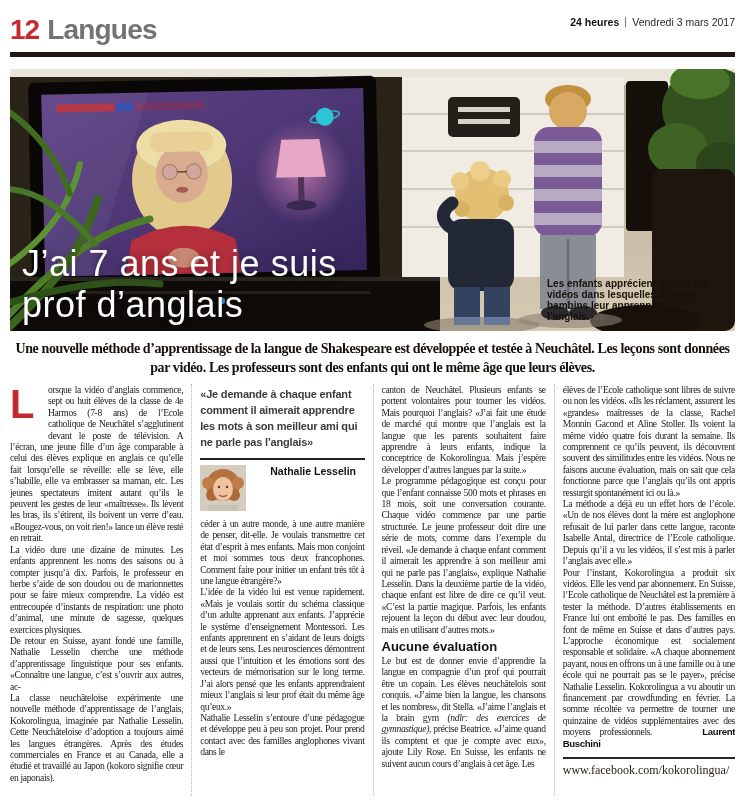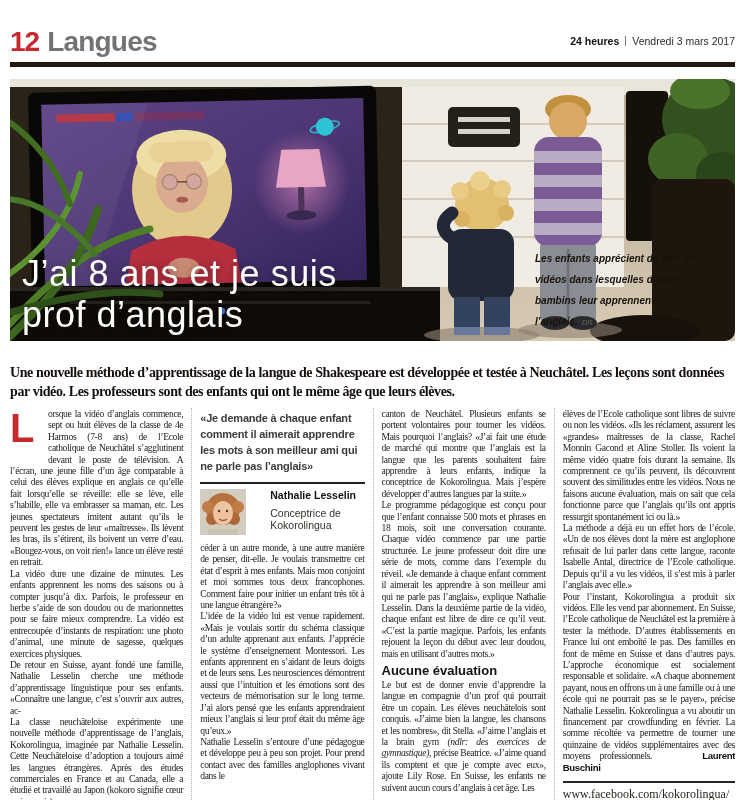--- a/index.html
+++ b/index.html
@@ -1,41 +1,41 @@
 <!DOCTYPE html>
 <html><head>
 <meta charset="utf-8">
 <style>
   html,body{margin:0;padding:0;background:#ffffff;}
   .page{position:relative;width:745px;height:800px;background:#ffffff;overflow:hidden;
         font-family:"Liberation Serif",serif;color:#1a1a1a;}
   .inner{position:absolute;left:10px;top:0;width:725px;}
 
   
-  .hdr{display:flex;align-items:center;justify-content:space-between;padding-top:26px;height:32px;}
+  .hdr{display:flex;align-items:flex-start;justify-content:space-between;padding-top:16px;height:32px;}
   .hdr-left{display:flex;align-items:flex-end;gap:8px;font-family:"Liberation Sans",sans-serif;}
   .hdr-num{font-size:28px;font-weight:bold;color:#c5292e;line-height:28px;letter-spacing:-1px;}
   .hdr-title{font-size:28px;font-weight:bold;color:#737373;line-height:28px;letter-spacing:-0.8px;}
   .hdr-meta{font-family:"Liberation Sans",sans-serif;font-size:10.5px;color:#2b2b2b;padding-bottom:2px;}
   .hdr-meta .mast{font-weight:bold;color:#111;}
   .hdr-meta .sep{display:inline-block;width:1px;height:10px;background:#777;margin:0 6px 0 6px;vertical-align:-1px;}
   .hdr-rule{height:5px;background:#221711;margin-top:4px;}
 
   
   .photo{position:relative;width:725px;height:262px;margin-top:12px;background:#c9bdab;overflow:hidden;}
   .photo svg{position:absolute;left:0;top:0;}
   .headline{position:absolute;left:12px;bottom:6px;font-family:"Liberation Sans",sans-serif;
             font-weight:300;color:#fdfdfd;font-size:36px;line-height:41px;letter-spacing:0.5px;
             text-shadow:0 0 8px rgba(0,0,0,0.35);}
-  .caption{position:absolute;right:28px;bottom:8px;width:172px;font-family:"Liberation Sans",sans-serif;
-           font-weight:bold;font-size:10px;line-height:21px;color:#17120b;font-style:italic;}
+  .caption{position:absolute;right:16px;bottom:8px;width:172px;font-family:"Liberation Sans",sans-serif;
+           font-weight:bold;font-size:10px;line-height:11px;color:#17120b;}
   .caption .credit{font-weight:normal;font-size:7.5px;color:#6e665a;margin-left:4px;}
 
   
-  .standfirst{margin-top:22px;font-weight:bold;font-size:14px;line-height:19px;letter-spacing:-0.4px;color:#15100d;}
+  .standfirst{margin-top:8px;font-weight:bold;font-size:14px;line-height:19px;letter-spacing:-0.4px;color:#15100d;text-align:center;}
 
   
   .cols{display:grid;grid-template-columns:1fr 1fr 1fr 1fr;margin-top:7px;height:412px;}
   .col{overflow:hidden;padding:0 8px;border-left:1px dotted #b9b4ac;}
   .col:first-child{border-left:none;padding-left:0;}
   .col:last-child{padding-right:0;}
   .bp{margin:0;font-size:9.6px;line-height:11.4px;letter-spacing:-0.35px;text-align:justify;
       text-justify:inter-word;color:#201b16;}
   .dropcap{float:left;font-family:"Liberation Sans",sans-serif;font-weight:bold;color:#c5292e;
            font-size:40px;line-height:36px;width:34px;height:44px;margin:2px 4px 0 0;}
@@ -197,21 +197,21 @@
           <rect x="438" y="150" width="66" height="72" rx="14" fill="#222836"></rect>
           <path d="M448,162 C432,156 428,144 442,134" stroke="#222836" stroke-width="13" fill="none" stroke-linecap="round"></path>
           <rect x="444" y="218" width="26" height="38" fill="#32425f"></rect>
           <rect x="474" y="218" width="26" height="38" fill="#32425f"></rect>
           <rect x="444" y="248" width="26" height="8" fill="#68789a"></rect>
           <rect x="474" y="248" width="26" height="8" fill="#68789a"></rect>
         </g>
       </svg>
 
       <div class="headline">
-        <div>J’ai 8 ans et je suis</div>
+        <div>J’ai 7 ans et je suis</div>
         <div>prof d’anglais</div>
       </div>
       <div class="caption">
         <span>Les enfants apprécient de voir les vidéos dans lesquelles d’autres bambins leur apprennent l’anglais.</span><span class="credit">DR</span>
       </div>
     </div>
 
     <div class="standfirst">Une nouvelle méthode d’apprentissage de la langue de Shakespeare est développée et testée à Neuchâtel. Les leçons sont données par vidéo. Les professeurs sont des enfants qui ont le même âge que leurs élèves.</div>
 
     <div class="cols">
@@ -238,21 +238,20 @@
                 <circle cx="34" cy="30" r="6" fill="#ad6838"></circle>
                 <ellipse cx="23" cy="24" rx="10" ry="12" fill="#eec3a0"></ellipse>
                 <circle cx="19" cy="22" r="1.2" fill="#4a3626"></circle>
                 <circle cx="27" cy="22" r="1.2" fill="#4a3626"></circle>
                 <path d="M19,30 Q23,33 27,30" stroke="#9c5a4a" stroke-width="1.4" fill="none"></path>
                 <rect x="8" y="40" width="30" height="6" fill="#c8c2b2"></rect>
               </svg>
             </div>
             <div class="bio-txt">
               <div class="bio-name">Nathalie Lesselin</div>
-              <div class="bio-title">Conceptrice de Kokorolingua</div>
             </div>
           </div>
         </div>
         <p class="bp">céder à un autre monde, à une autre manière de penser, dit-elle. Je voulais transmettre cet état d’esprit à mes enfants. Mais mon conjoint et moi sommes tous deux francophones. Comment faire pour initier un enfant très tôt à une langue étrangère?»</p>
         <p class="bp">L’idée de la vidéo lui est venue rapidement. «Mais je voulais sortir du schéma classique d’un adulte apprenant aux enfants. J’apprécie le système d’enseignement Montessori. Les enfants apprennent en s’aidant de leurs doigts et de leurs sens. Les neurosciences démontrent aussi que l’intuition et les émotions sont des vecteurs de mémorisation sur le long terme. J’ai alors pensé que les enfants apprendraient mieux l’anglais si leur prof était du même âge qu’eux.»</p>
         <p class="bp">Nathalie Lesselin s’entoure d’une pédagogue et développe peu à peu son projet. Pour prend contact avec des familles anglophones vivant dans le</p>
       </div>
 
       <div class="col">
         <p class="bp">canton de Neuchâtel. Plusieurs enfants se portent volontaires pour tourner les vidéos. Mais pourquoi l’anglais? «J’ai fait une étude de marché qui montre que l’anglais est la langue que les parents souhaitent faire apprendre à leurs enfants, indique la conceptrice de Kokorolingua. Mais j’espère développer d’autres langues par la suite.»</p>

